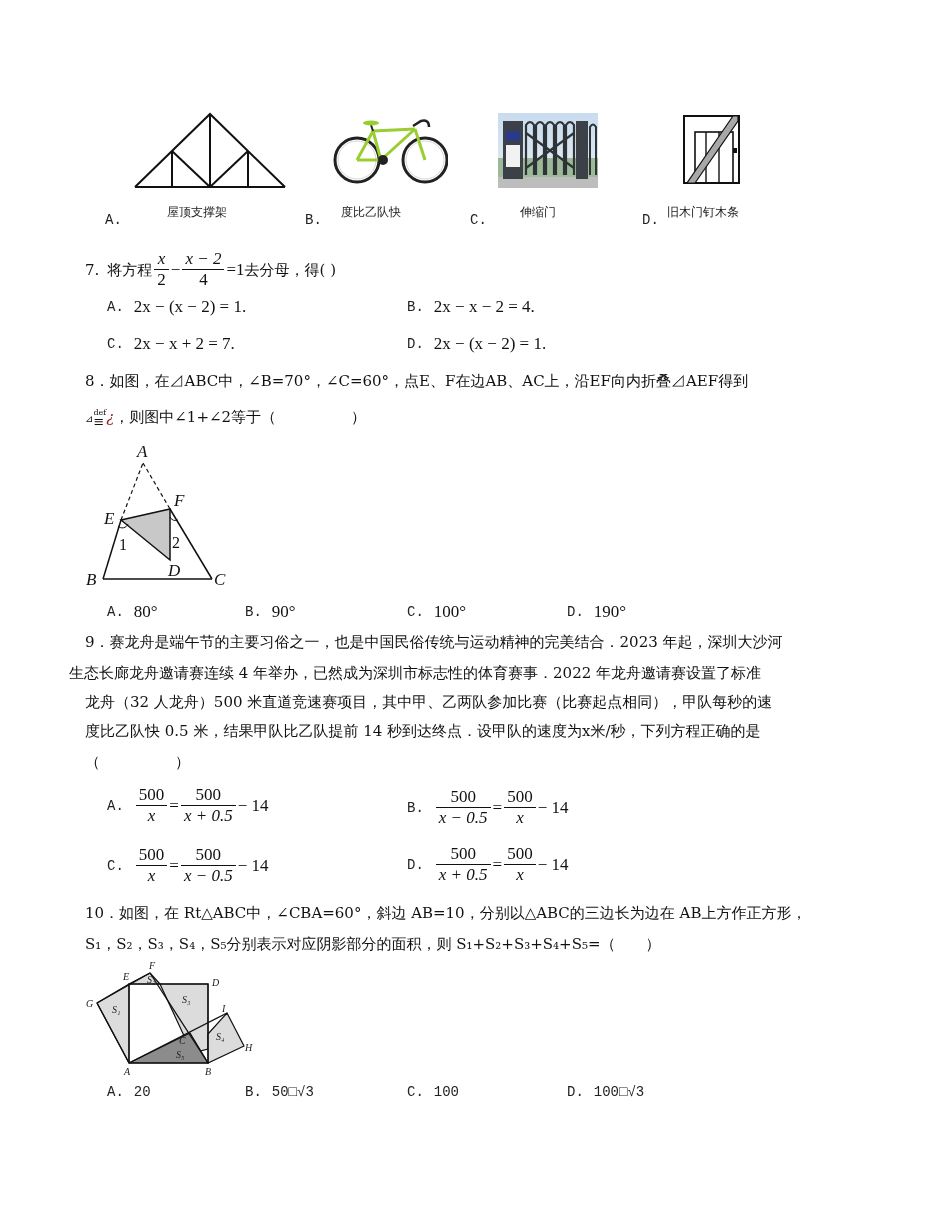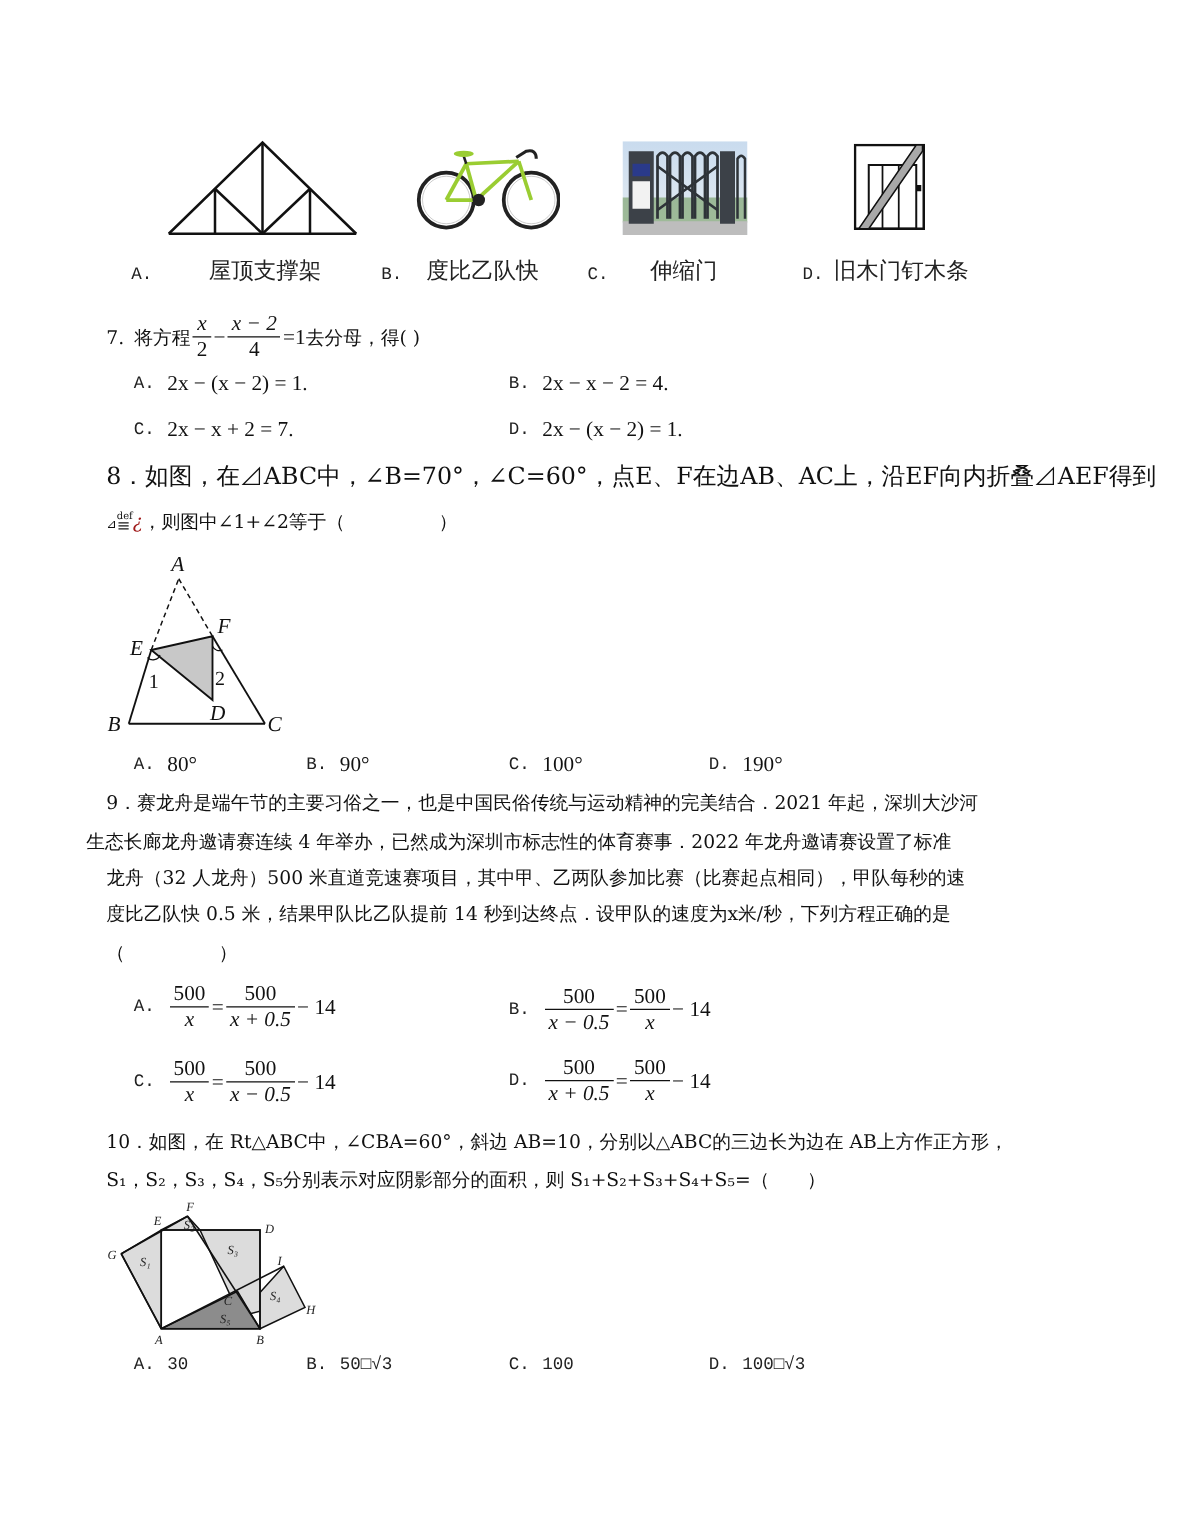--- a/index.html
+++ b/index.html
@@ -1,20 +1,20 @@
 <!DOCTYPE html>
 <html><head>
 <meta charset="utf-8">
 <style>
   html,body{margin:0;padding:0;background:#fff;}
   body{width:950px;height:1230px;position:relative;overflow:hidden;
        font-family:"DejaVu Serif","Liberation Serif",serif;color:#111;font-size:15px;}
   .abs{position:absolute;}
   .lbl{font-family:"Liberation Mono","DejaVu Sans Mono",monospace;font-size:14px;color:#222;}
-  .cap{font-family:"DejaVu Sans",sans-serif;font-size:18px;color:#222;}
+  .cap{font-family:"DejaVu Sans",sans-serif;font-size:12px;color:#222;}
   .math{font-family:"Liberation Serif","DejaVu Serif",serif;font-size:17px;}
   .mi{font-style:italic;}
   .q{font-size:15px;line-height:20px;white-space:nowrap;}
   .frac{display:inline-block;vertical-align:middle;text-align:center;margin:0 2px;}
   .frac .n{display:block;border-bottom:1.2px solid #111;padding:0 3px;line-height:20px;}
   .frac .d{display:block;line-height:20px;padding:0 3px;}
   .opt{display:flex;align-items:center;gap:10px;}
   .red{color:#a01b1b;font-style:italic;}
   .sup-def{font-size:8px;vertical-align:6px;}
 </style>
@@ -128,21 +128,21 @@
 </div>
 <div class="abs opt" style="left:107px;top:334px">
   <span class="lbl">C.</span>
   <span class="math">2x − x + 2 = 7.</span>
 </div>
 <div class="abs opt" style="left:407px;top:334px">
   <span class="lbl">D.</span>
   <span class="math">2x − (x − 2) = 1.</span>
 </div>
 
-<div class="abs q" style="left:85px;top:371px;font-size:19px">8．如图，在⊿ABC中，∠B=70°，∠C=60°，点E、F在边AB、AC上，沿EF向内折叠⊿AEF得到</div>
+<div class="abs q" style="left:85px;top:371px;font-size:15px">8．如图，在⊿ABC中，∠B=70°，∠C=60°，点E、F在边AB、AC上，沿EF向内折叠⊿AEF得到</div>
 <div class="abs q" style="left:85px;top:407px;font-size:15px">
   <span style="font-size:10px">⊿</span><span style="display:inline-block;line-height:8px;text-align:left;vertical-align:middle"><span class="sup-def" style="display:block;vertical-align:0">def</span><span style="display:block;font-size:13px;line-height:10px">≡</span></span><span class="red">¿</span><span>，则图中∠1+∠2等于（　　　　　）</span>
 </div>
 
 <svg class="abs" style="left:82px;top:440px" width="150" height="150">
   <polygon points="39,80 88,69 88,120" fill="#c8c8c8" stroke="#111" stroke-width="1.5"></polygon>
   <line x1="21" y1="139" x2="130" y2="139" stroke="#111" stroke-width="1.5"></line>
   <line x1="21" y1="139" x2="39" y2="80" stroke="#111" stroke-width="1.5"></line>
   <line x1="88" y1="69" x2="130" y2="139" stroke="#111" stroke-width="1.5"></line>
   <line x1="39" y1="80" x2="61" y2="23" stroke="#111" stroke-width="1.2" stroke-dasharray="4,3"></line>
@@ -173,21 +173,21 @@
 </div>
 <div class="abs opt" style="left:407px;top:602px">
   <span class="lbl">C.</span>
   <span class="math">100°</span>
 </div>
 <div class="abs opt" style="left:567px;top:602px">
   <span class="lbl">D.</span>
   <span class="math">190°</span>
 </div>
 
-<div class="abs q" style="left:85px;top:632px">9．赛龙舟是端午节的主要习俗之一，也是中国民俗传统与运动精神的完美结合．2021 年起，深圳大沙河</div>
+<div class="abs q" style="left:85px;top:632px">9．赛龙舟是端午节的主要习俗之一，也是中国民俗传统与运动精神的完美结合．2023 年起，深圳大沙河</div>
 <div class="abs q" style="left:69px;top:663px">生态长廊龙舟邀请赛连续 4 年举办，已然成为深圳市标志性的体育赛事．2022 年龙舟邀请赛设置了标准</div>
 <div class="abs q" style="left:85px;top:692px">龙舟（32 人龙舟）500 米直道竞速赛项目，其中甲、乙两队参加比赛（比赛起点相同），甲队每秒的速</div>
 <div class="abs q" style="left:85px;top:721px">度比乙队快 0.5 米，结果甲队比乙队提前 14 秒到达终点．设甲队的速度为x米/秒，下列方程正确的是</div>
 <div class="abs q" style="left:85px;top:752px">（　　　　　）</div>
 
 <div class="abs opt" style="left:107px;top:785px">
   <span class="lbl">A.</span>
   <span class="math" style="display:flex;align-items:center">
     <span class="frac">
         <span class="n">500</span>
@@ -269,21 +269,21 @@
     <text x="30" y="55">S₁</text>
     <text x="65" y="25">S₂</text>
     <text x="100" y="45">S₃</text>
     <text x="134" y="82">S₄</text>
     <text x="94" y="100">S₅</text>
   </g>
 </svg>
 
 <div class="abs opt" style="left:107px;top:1084px">
   <span class="lbl">A.</span>
-  <span class="lbl">30</span>
+  <span class="lbl">20</span>
 </div>
 <div class="abs opt" style="left:245px;top:1084px">
   <span class="lbl">B.</span>
   <span class="lbl">50□√3</span>
 </div>
 <div class="abs opt" style="left:407px;top:1084px">
   <span class="lbl">C.</span>
   <span class="lbl">100</span>
 </div>
 <div class="abs opt" style="left:567px;top:1084px">

